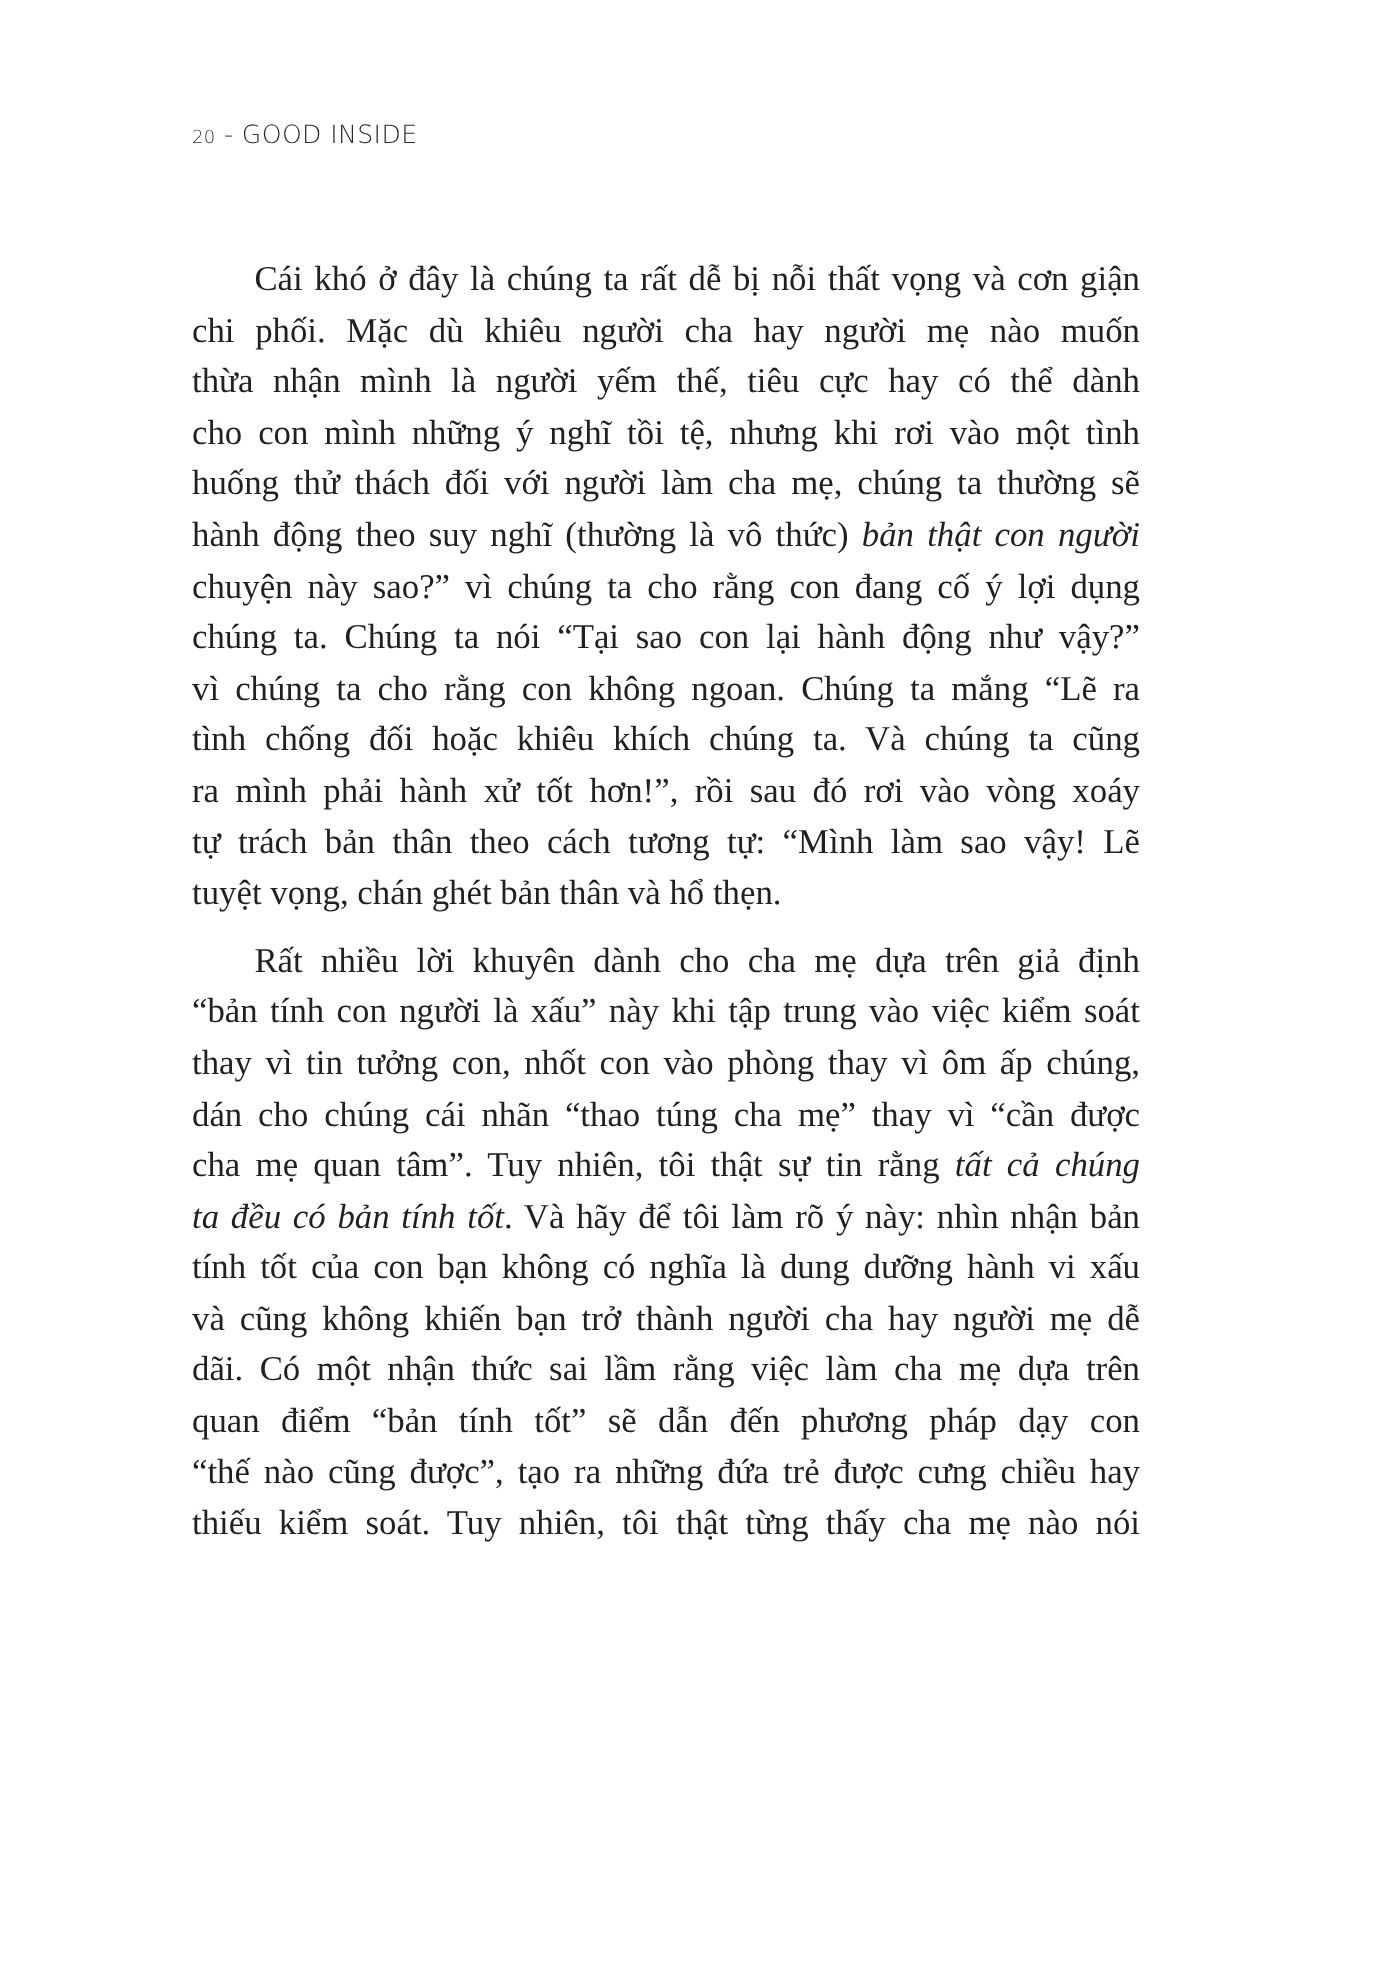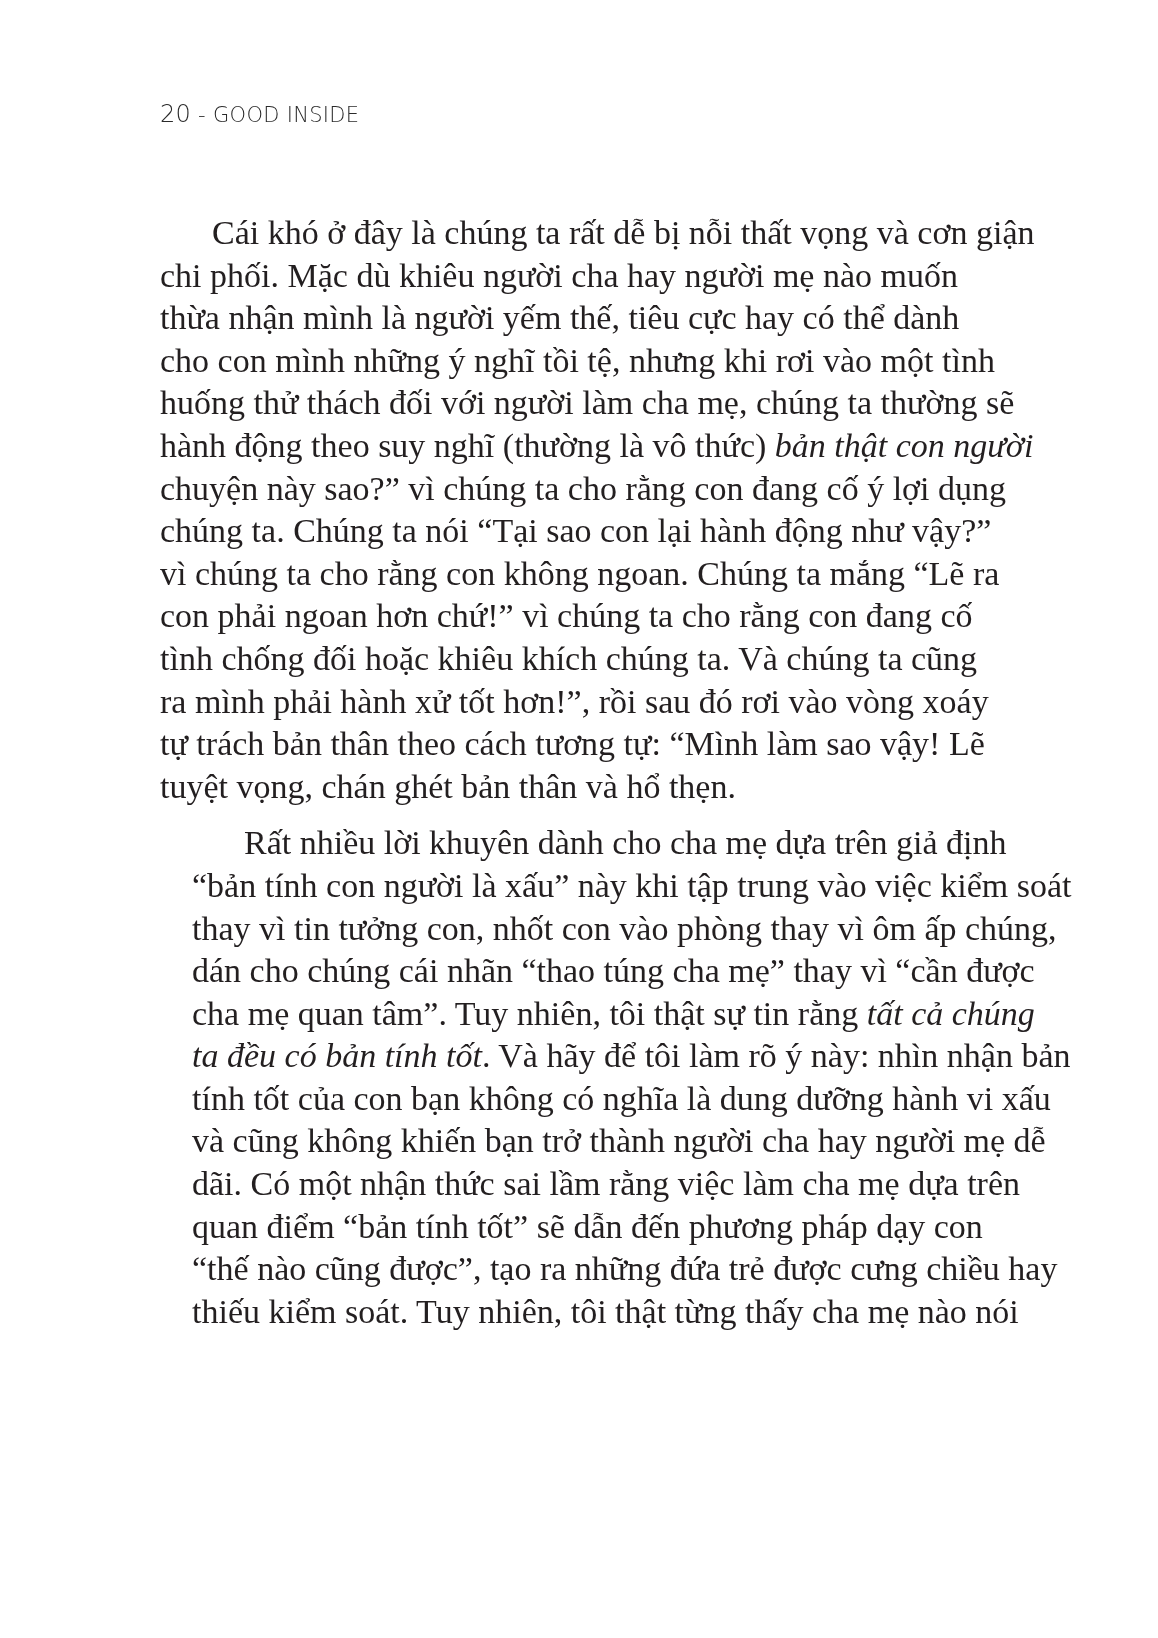--- a/index.html
+++ b/index.html
@@ -18,38 +18,37 @@
       position: absolute;
       left: 160px;
       top: 100px;
       font-family: "DejaVu Sans", sans-serif;
       font-size: 21px;
       letter-spacing: 0.3px;
       color: #2a2a2a;
       font-weight: 300;
     }
     .running-header .page-number {
-      font-size: 24px;
+      font-size: 15px;
       text-align: center;
     }
     .body-text {
       position: absolute;
       left: 160px;
       top: 212px;
       width: 790px;
       font-family: "Liberation Serif", "DejaVu Serif", serif;
-      font-size: 34px;
+      font-size: 29px;
       color: #231f20;
     }
     .paragraph {
       margin: 0;
     }
     .paragraph + .paragraph {
       margin-top: 14px;
-      margin-left: 32px;
     }
     .line {
       display: block;
       height: 42.6px;
       line-height: 42.6px;
       white-space: nowrap;
       text-align: justify;
       text-align-last: justify;
     }
     .line.last {
@@ -74,21 +73,20 @@
   <p class="paragraph">
     <span class="line indent"><span>Cái khó ở đây là chúng ta rất dễ bị nỗi thất vọng và cơn giận</span></span>
     <span class="line"><span>chi phối. Mặc dù khiêu người cha hay người mẹ nào muốn</span></span>
     <span class="line"><span>thừa nhận mình là người yếm thế, tiêu cực hay có thể dành</span></span>
     <span class="line"><span>cho con mình những ý nghĩ tồi tệ, nhưng khi rơi vào một tình</span></span>
     <span class="line"><span>huống thử thách đối với người làm cha mẹ, chúng ta thường sẽ</span></span>
     <span class="line"><span>hành động theo suy nghĩ (thường là vô thức) </span><em>bản thật con người</em></span>
     <span class="line"><span>chuyện này sao?” vì chúng ta cho rằng con đang cố ý lợi dụng</span></span>
     <span class="line"><span>chúng ta. Chúng ta nói “Tại sao con lại hành động như vậy?”</span></span>
     <span class="line"><span>vì chúng ta cho rằng con không ngoan. Chúng ta mắng “Lẽ ra</span></span>
-    <span class="line"><span>con phải ngoan hơn chứ!” vì chúng ta cho rằng con đang cố</span></span>
     <span class="line"><span>tình chống đối hoặc khiêu khích chúng ta. Và chúng ta cũng</span></span>
     <span class="line"><span>ra mình phải hành xử tốt hơn!”, rồi sau đó rơi vào vòng xoáy</span></span>
     <span class="line"><span>tự trách bản thân theo cách tương tự: “Mình làm sao vậy! Lẽ</span></span>
     <span class="line last"><span>tuyệt vọng, chán ghét bản thân và hổ thẹn.</span></span>
   </p>
 
   <p class="paragraph">
     <span class="line indent"><span>Rất nhiều lời khuyên dành cho cha mẹ dựa trên giả định</span></span>
     <span class="line"><span>“bản tính con người là xấu” này khi tập trung vào việc kiểm soát</span></span>
     <span class="line"><span>thay vì tin tưởng con, nhốt con vào phòng thay vì ôm ấp chúng,</span></span>

